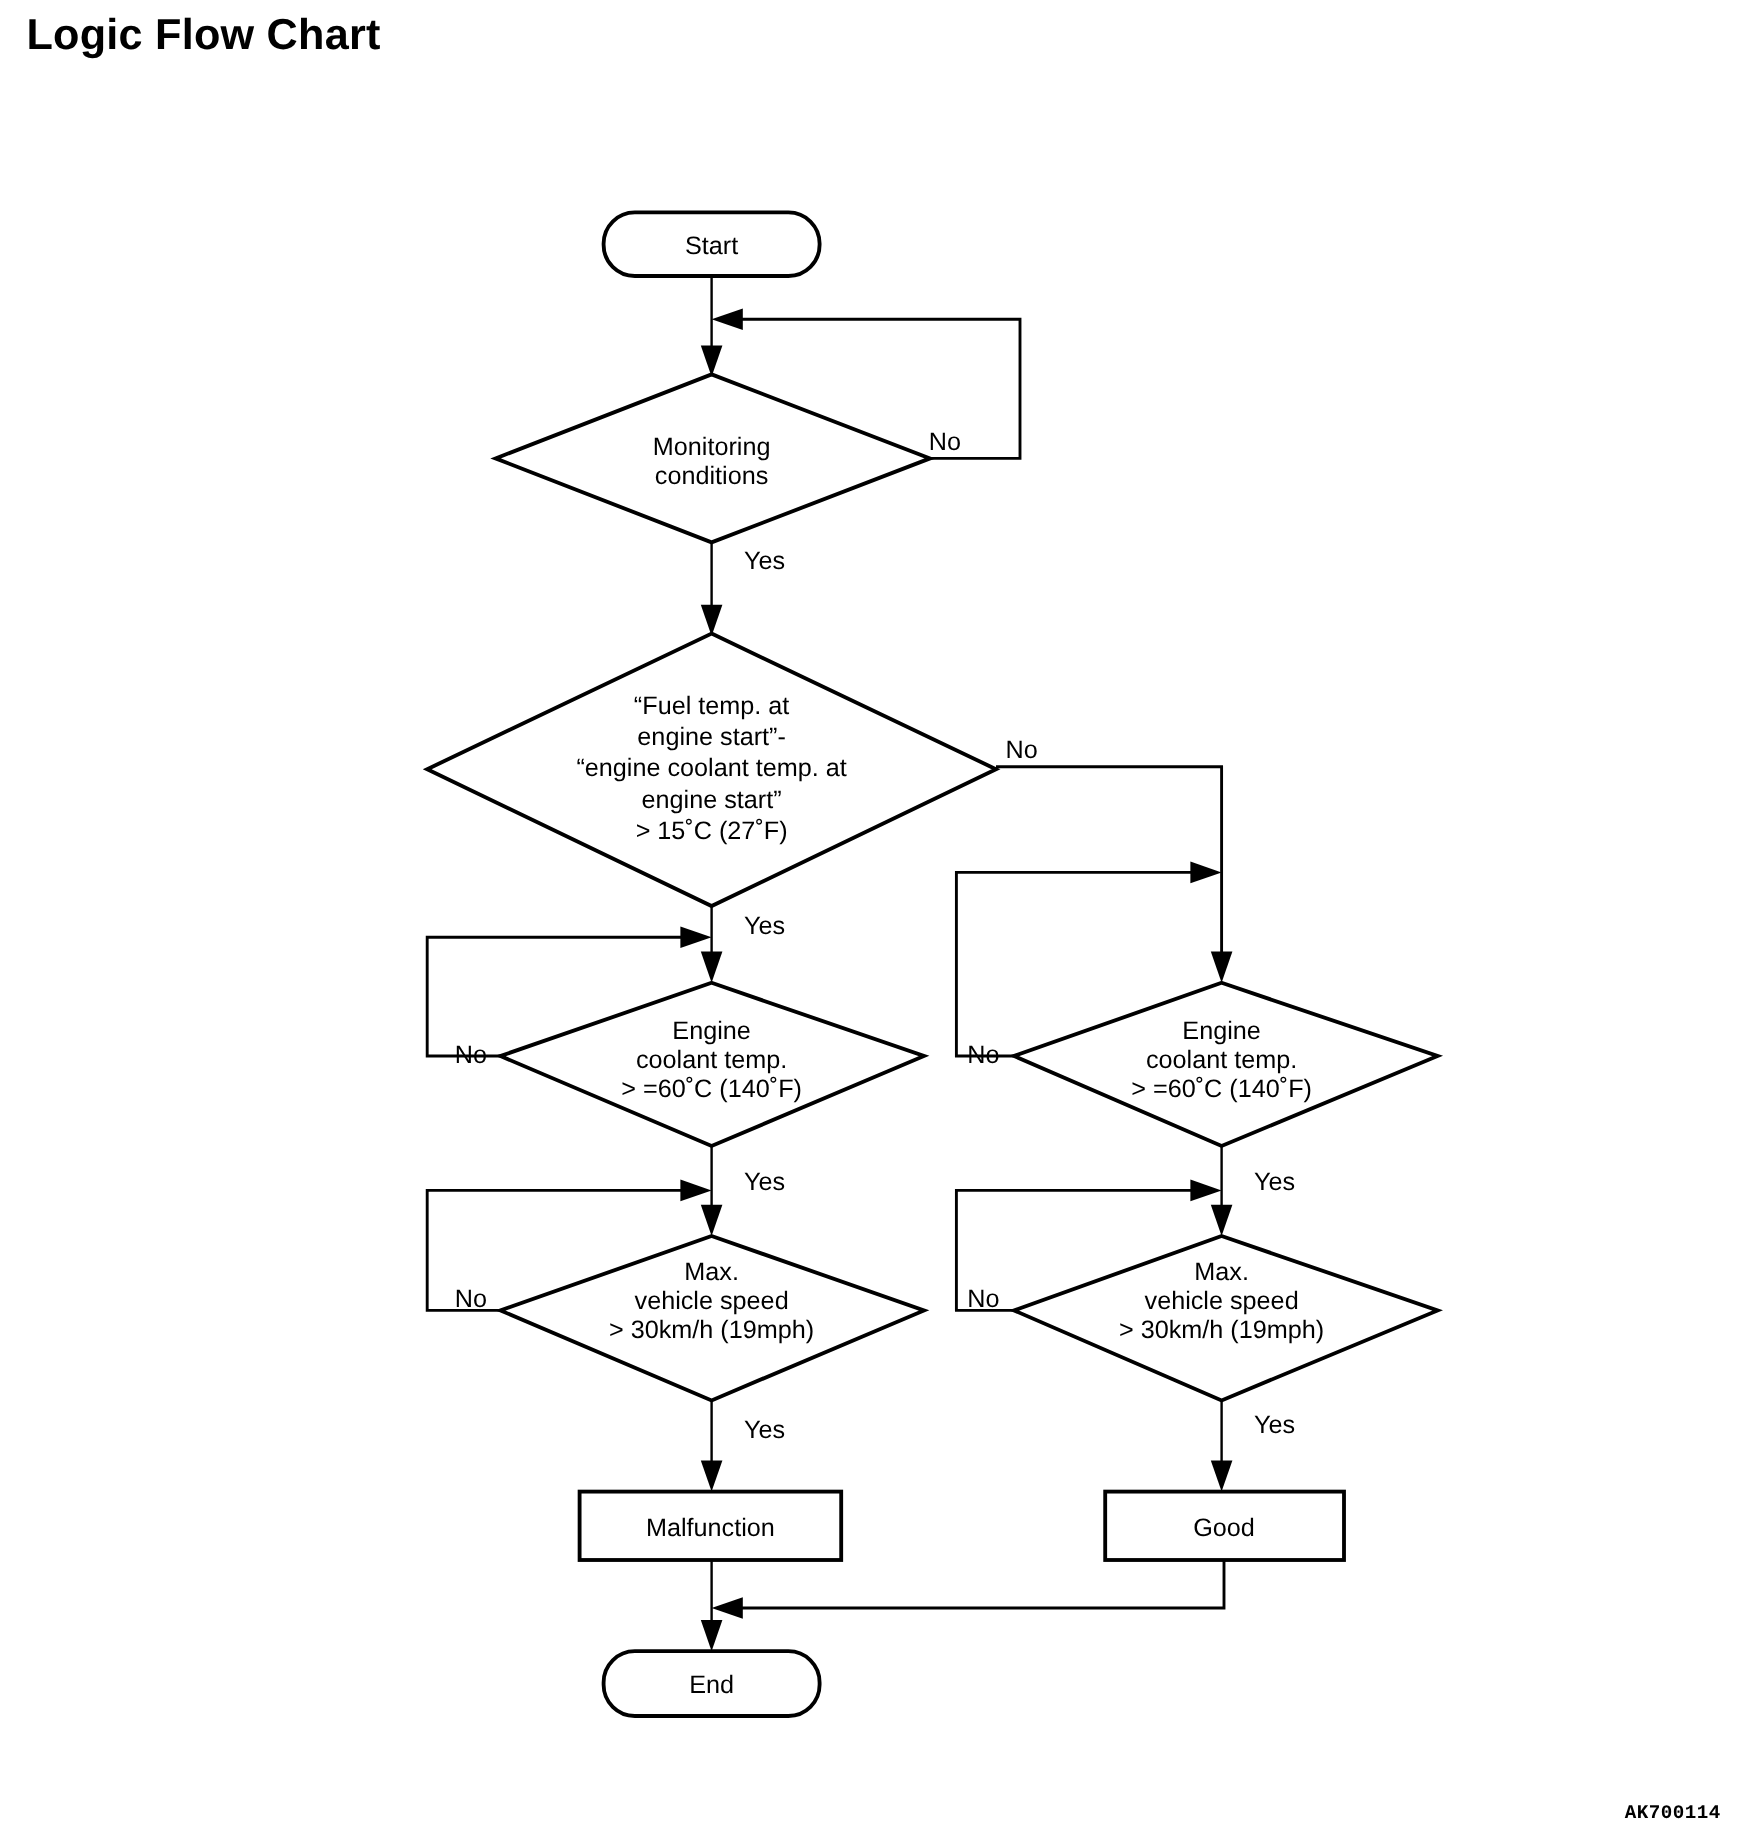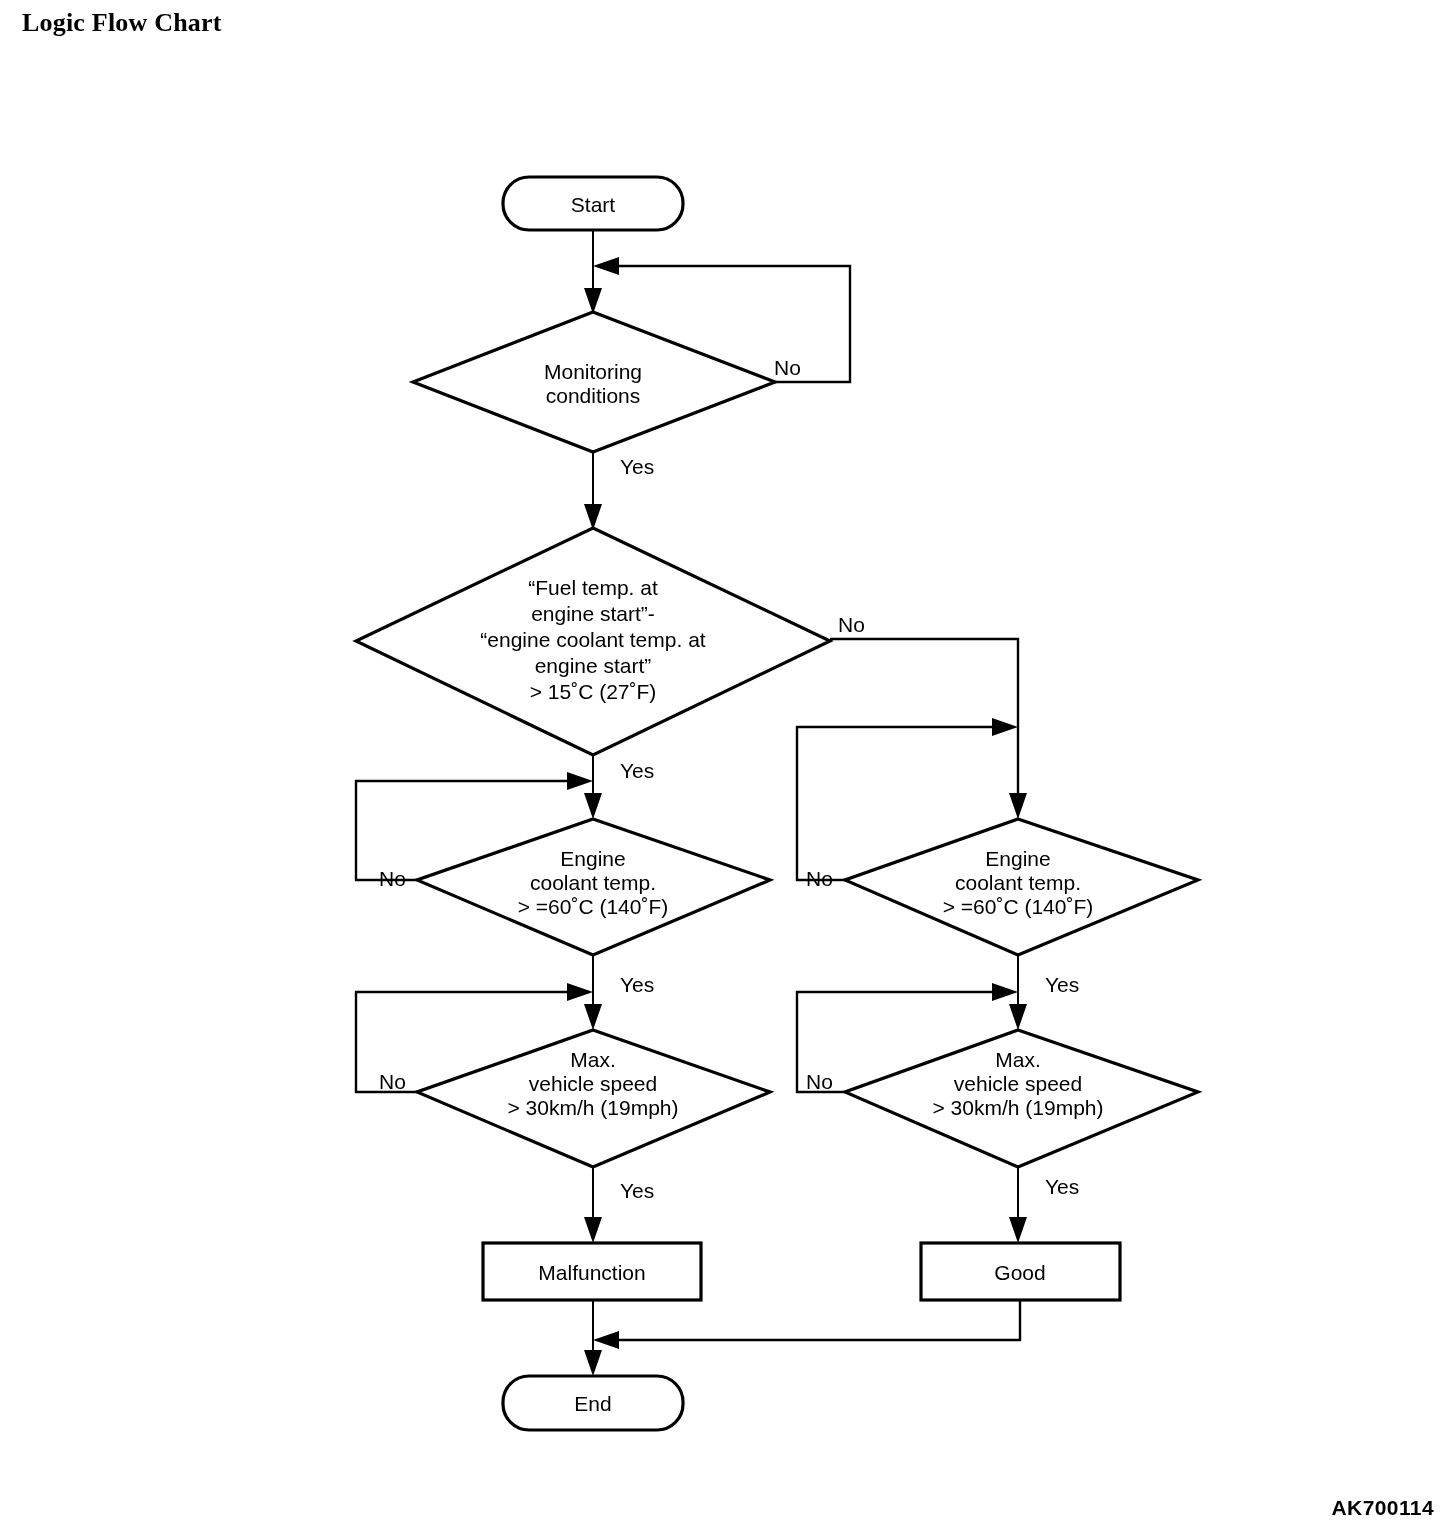--- a/index.html
+++ b/index.html
@@ -12,40 +12,40 @@
     height: 1534px;
     position: relative;
     font-family: "Liberation Sans", sans-serif;
     color: #000000;
     overflow: hidden;
   }
   #page-title {
     position: absolute;
     left: 22px;
     top: 8px;
-    font-size: 26px;
+    font-size: 36px;
     font-weight: bold;
     letter-spacing: 0.2px;
     white-space: nowrap;
-    font-family: Liberation Serif, serif;
   }
   #flow-canvas {
     position: absolute;
     left: 0;
     top: 0;
     width: 1456px;
     height: 1534px;
   }
   #diagram-code {
     position: absolute;
     right: 22px;
     bottom: 14px;
-    font-size: 21px;
+    font-size: 16px;
     font-weight: bold;
     letter-spacing: 0.4px;
+    font-family: Liberation Mono, monospace;
   }
   svg text {
     font-family: "Liberation Sans", sans-serif;
     fill: #000000;
   }
   .node-label {
     font-size: 21px;
   }
   .branch-label {
     font-size: 21px;

